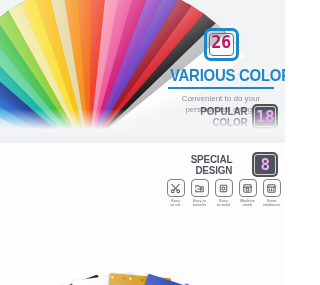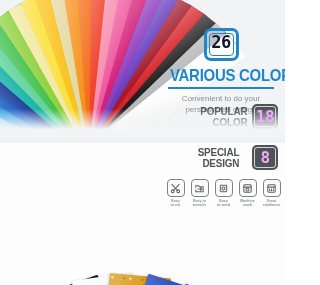--- a/index.html
+++ b/index.html
@@ -80,21 +80,21 @@
   
   .info-top{position:absolute;right:6px;top:28px;width:116px;text-align:center;}
   .badge-outline{
     display:inline-block;width:29px;height:27px;border:3px solid #1f87c9;
     border-radius:7px;position:relative;
   }
   .badge-outline:after{
     content:"";position:absolute;inset:2px;border:1px solid #1f87c9;border-radius:4px;
   }
   .badge-outline span{
-    display:block;line-height:23px;font-size:17px;font-weight:bold;color:#0f172a;
+    display:block;line-height:23px;font-size:17px;font-weight:bold;color:#be185d;
     letter-spacing:-0.5px;position:relative;z-index:2;
     font-family:"DejaVu Sans Mono","Liberation Mono",monospace;
   }
   .headline{
     margin-top:5px;font-size:17px;font-weight:bold;color:#1f87c9;
     letter-spacing:-0.3px;transform:scaleX(.88);transform-origin:center;
     white-space:nowrap;
   }
   .rule{height:2px;background:#1f87c9;margin:1px auto 0;width:106px;}
   .subtitle{
@@ -118,22 +118,22 @@
     content:"";position:absolute;inset:2px;border:1px solid rgba(255,255,255,.75);
     border-radius:3px;
   }
   .badge-solid span{
     font-size:16px;font-weight:bold;color:#f0abfc;position:relative;z-index:2;
     letter-spacing:-0.5px;
     font-family:"DejaVu Sans Mono","Liberation Mono",monospace;
   }
 
   .special{
-    position:absolute;right:7px;top:2px;display:flex;align-items:center;
-    justify-content:flex-end;gap:13px;
+    position:absolute;right:7px;top:9px;display:flex;align-items:center;
+    justify-content:flex-end;gap:20px;
   }
 
   
   .features{
     position:absolute;right:3px;top:36px;display:flex;gap:3px;
   }
   .feature{width:21px;text-align:center;}
   .ficon{
     width:16px;height:16px;margin:0 auto;border:1.4px solid #7c8288;
     border-radius:4px;display:flex;align-items:center;justify-content:center;

